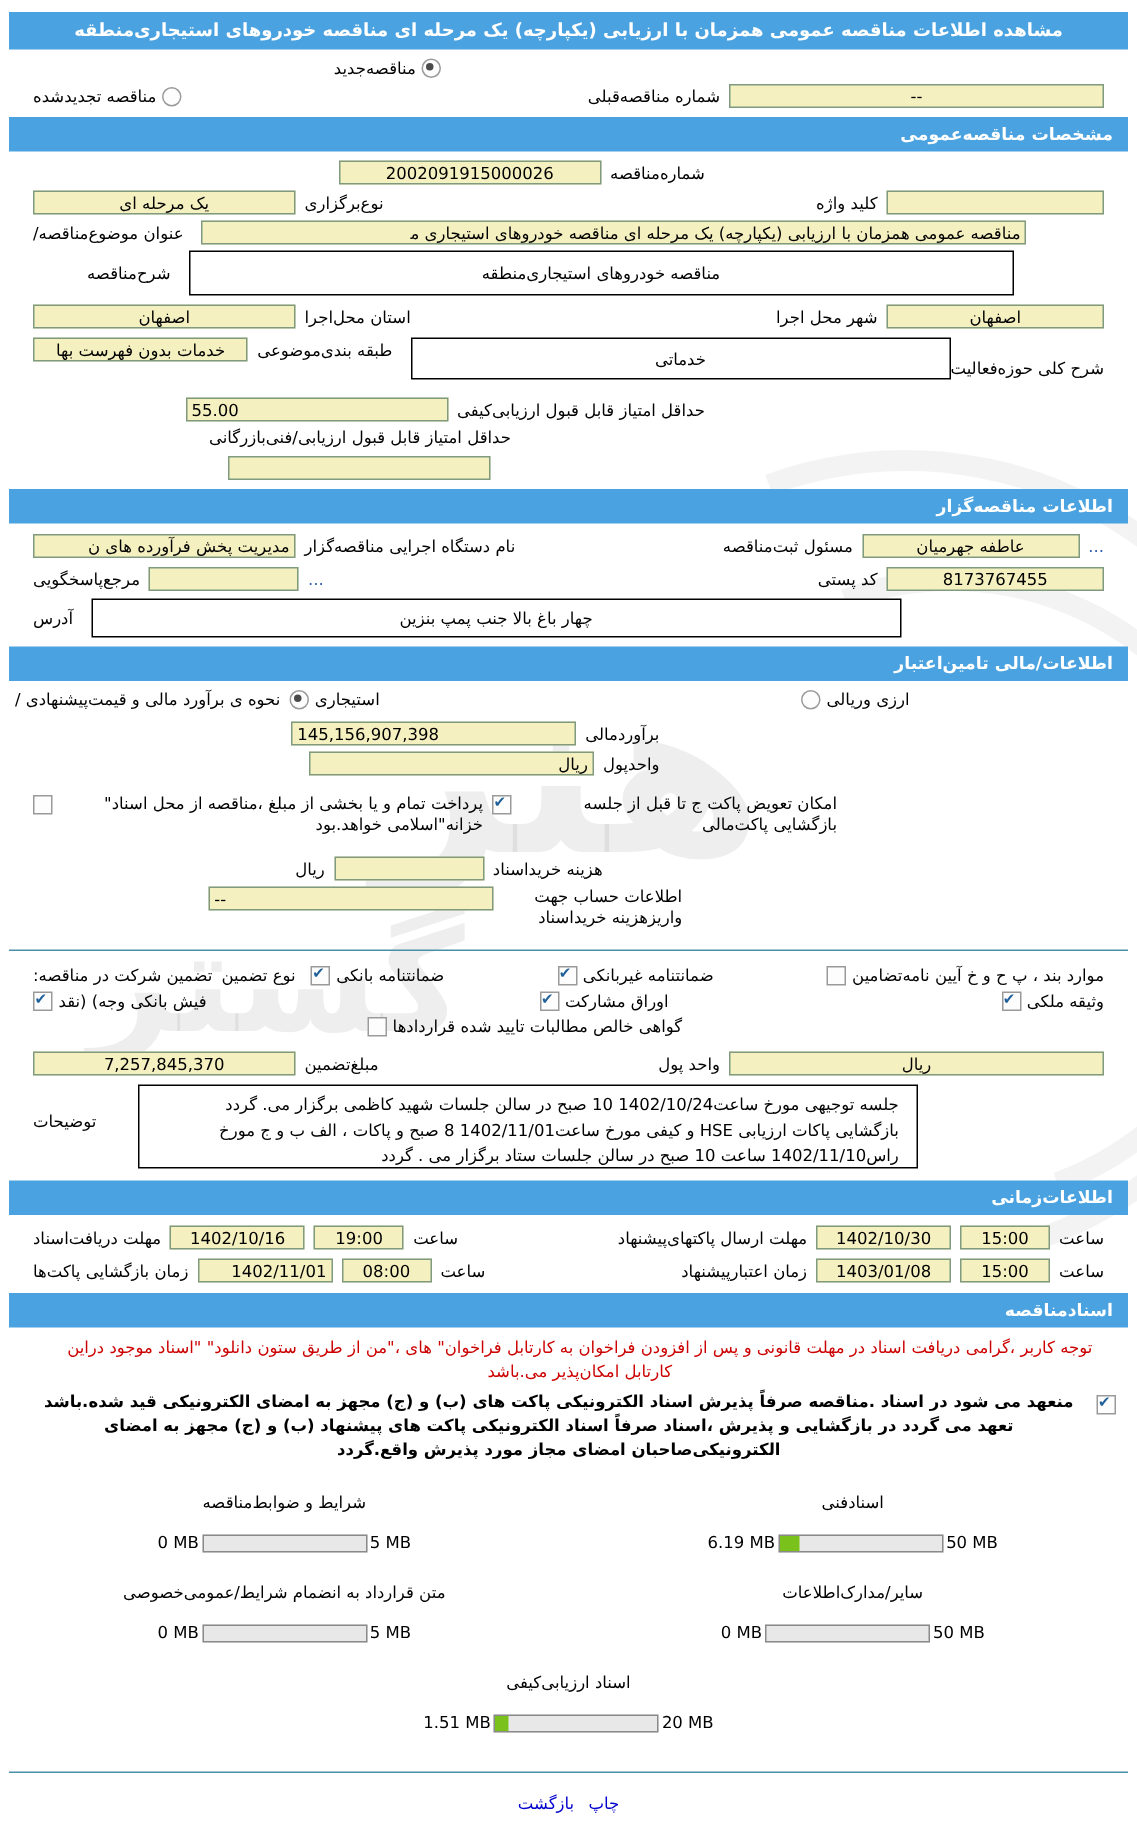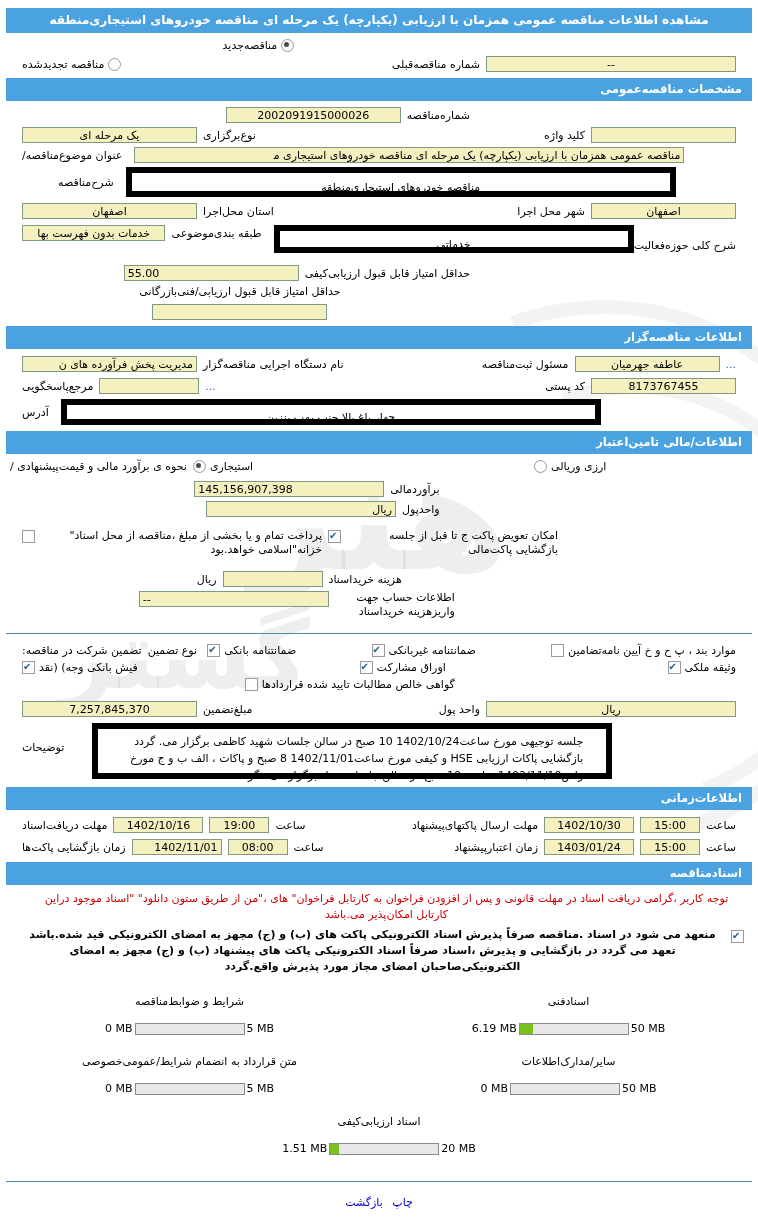--- a/index.html
+++ b/index.html
@@ -87,21 +87,21 @@
     overflow:hidden;
     white-space:nowrap;
   }
   .fld.w145{width:145px;}
   .fld.w250{width:250px;}
   .fld.w100{width:100px;}
   .fld.w60{width:60px;}
   .fld.w190{width:190px;}
   .fld.w175{width:175px;}
   .box{
-    border:6px solid #000000;
+    border:1px solid #000000;
     background:#fff;
     font-size:11px;
     padding:3px 6px;
     box-sizing:border-box;
     text-align:center;
   }
   .radio{
     display:inline-block;
     width:11px;height:11px;
     border:1px solid #9a9a9a;
@@ -421,42 +421,42 @@
       <span class="fld w250" style="text-align:center;">
         <span>ریال</span>
       </span>
       <span class="lbl">واحد پول</span>
       <span style="flex:1"></span>
       <span class="lbl">مبلغ‌تضمین</span>
       <span class="fld w175" style="text-align:center;">7,257,845,370</span>
     </div>
 
     <div class="tb-row" style="justify-content:flex-end;padding:4px 22px;">
-      <span class="box" style="width:520px;height:56px;line-height:17px;text-align:right;padding:4px 23px;">جلسه توجیهی مورخ ساعت1402/10/24 10 صبح در سالن جلسات شهید کاظمی برگزار می. گردد بازگشایی پاکات  ارزیابی HSE و کیفی مورخ ساعت1402/11/01 8 صبح و پاکات ، الف ب و ج مورخ راس1402/11/10 ساعت 10 صبح در سالن جلسات ستاد برگزار می . گردد</span>
+      <span class="box" style="width:520px;height:56px;line-height:17px;text-align:right;padding:4px 12px;">جلسه توجیهی مورخ ساعت1402/10/24 10 صبح در سالن جلسات شهید کاظمی برگزار می. گردد بازگشایی پاکات  ارزیابی HSE و کیفی مورخ ساعت1402/11/01 8 صبح و پاکات ، الف ب و ج مورخ راس1402/11/10 ساعت 10 صبح در سالن جلسات ستاد برگزار می . گردد</span>
       <span class="lbl" style="margin-right:22px;margin-top:18px;">توضیحات</span>
     </div>
 
     <div class="band">اطلاعات‌زمانی</div>
 
     <div class="row" style="justify-content:space-between;padding:3px 22px;">
       <span class="lbl">ساعت</span>
       <span class="fld w60">15:00</span>
       <span class="fld" style="width:90px;">1402/10/30</span>
       <span class="lbl">مهلت     ارسال پاکتهای‌پیشنهاد</span>
       <span style="flex:1"></span>
       <span class="lbl">ساعت</span>
       <span class="fld w60">19:00</span>
       <span class="fld" style="width:90px;">1402/10/16</span>
       <span class="lbl">مهلت دریافت‌اسناد</span>
     </div>
 
     <div class="row" style="justify-content:space-between;padding:3px 22px;">
       <span class="lbl">ساعت</span>
       <span class="fld w60">15:00</span>
-      <span class="fld" style="width:90px;">1403/01/24</span>
+      <span class="fld" style="width:90px;">1403/01/08</span>
       <span class="lbl">زمان     اعتبار‌پیشنهاد</span>
       <span style="flex:1"></span>
       <span class="lbl">ساعت</span>
       <span class="fld w60">08:00</span>
       <span class="fld" style="width:90px;padding-left:24px;">1402/11/01</span>
       <span class="lbl">زمان بازگشایی پاکت‌ها</span>
     </div>
 
     <div class="band">اسناد‌مناقصه</div>
 

